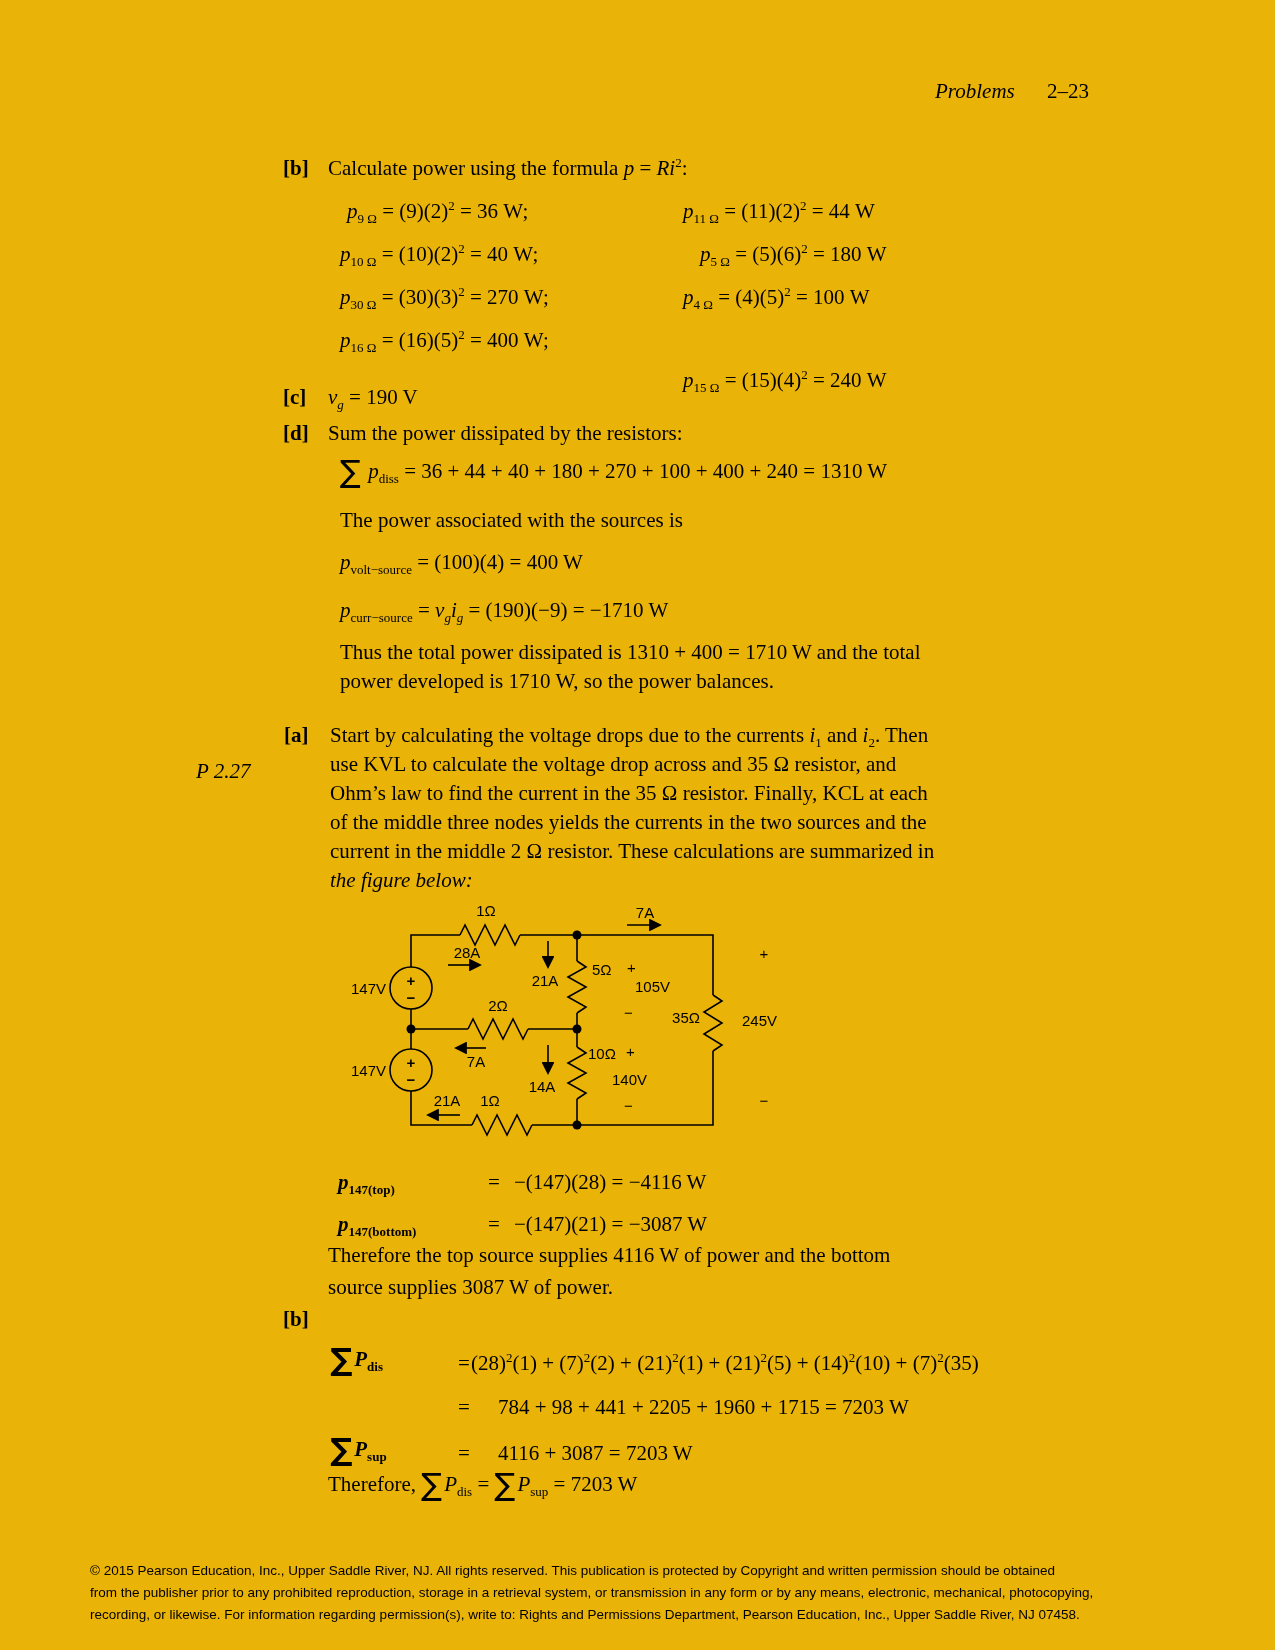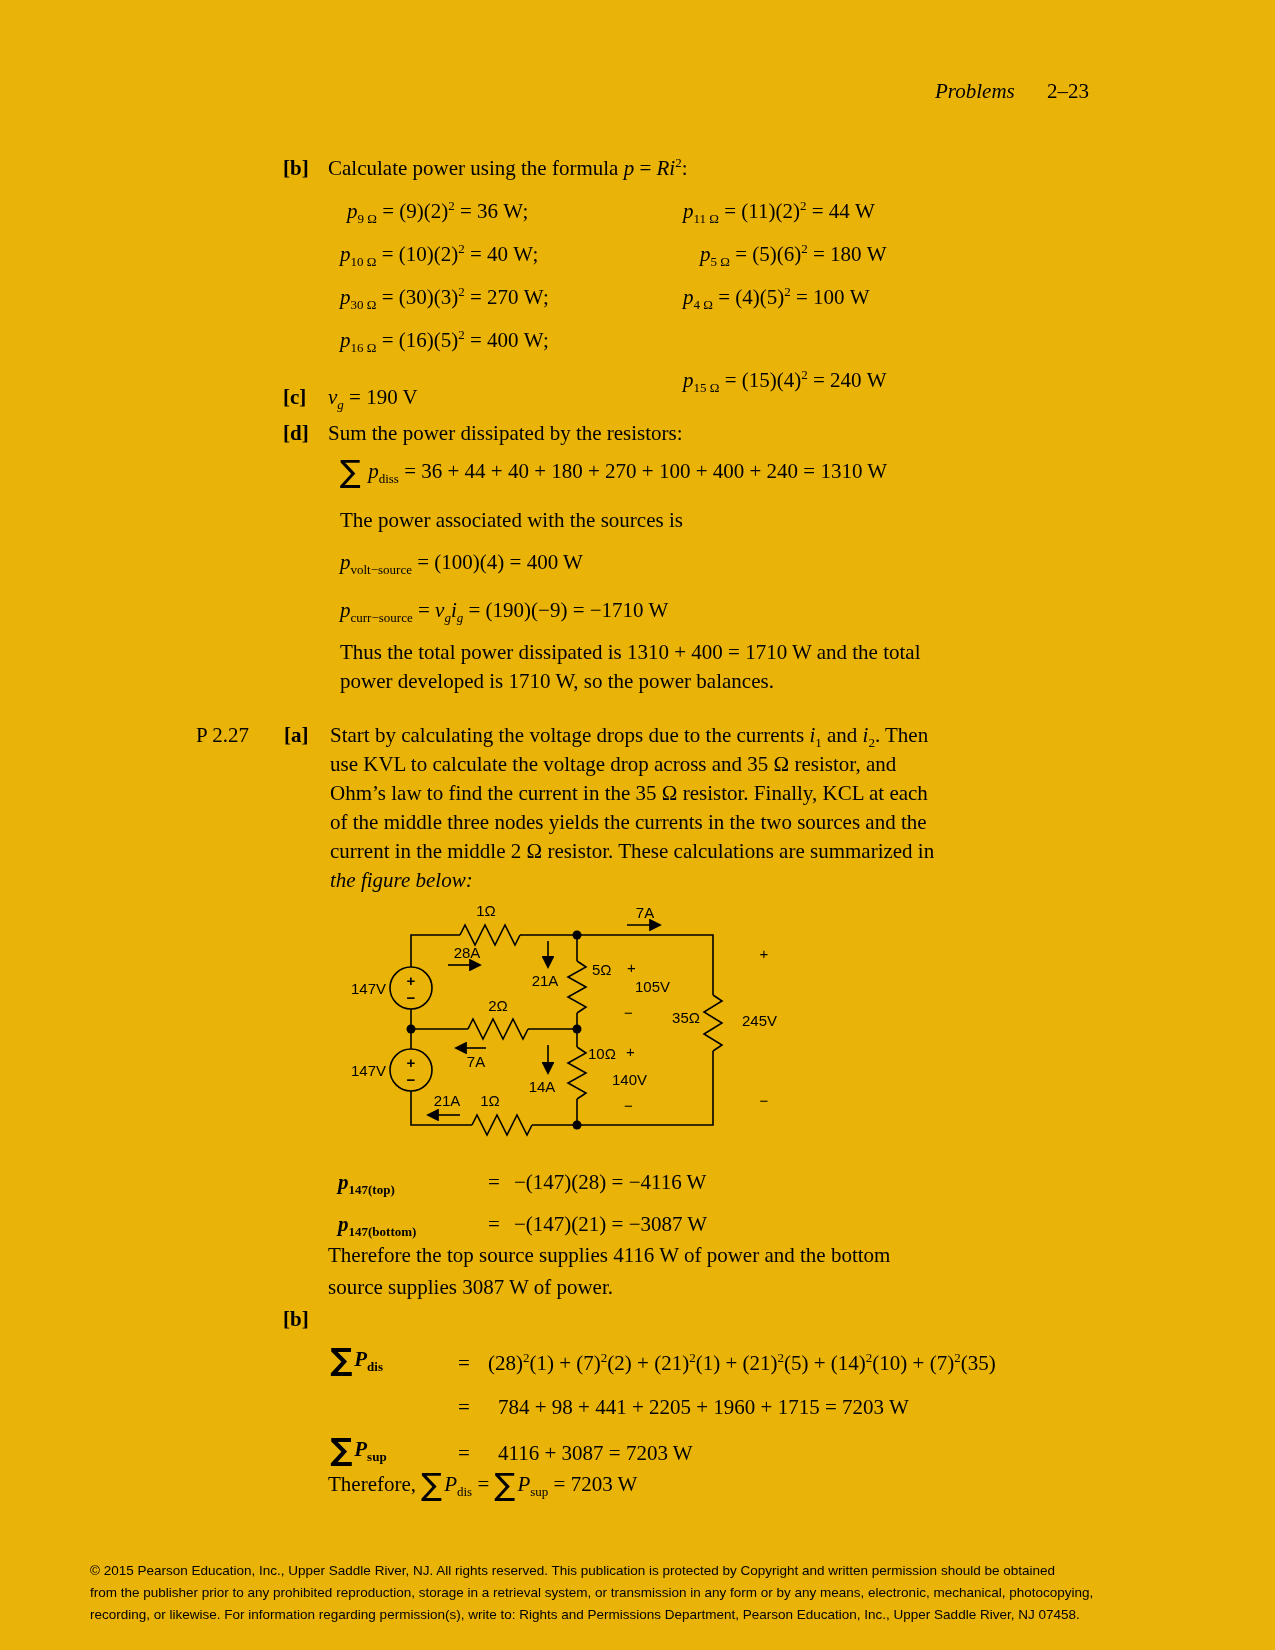--- a/index.html
+++ b/index.html
@@ -45,21 +45,21 @@
 
   <div class="abs t bold" style="left:283px;top:420px;">[d]</div>
   <div class="abs t" style="left:328px;top:420px;">Sum the power dissipated by the resistors:</div>
   <div class="abs t" style="left:340px;top:458px;"><span class="sum">∑</span> <i>p</i><sub>diss</sub> = 36 + 44 + 40 + 180 + 270 + 100 + 400 + 240 = 1310 W</div>
   <div class="abs t" style="left:340px;top:507px;">The power associated with the sources is</div>
   <div class="abs t" style="left:340px;top:549px;"><i>p</i><sub>volt−source</sub> = (100)(4) = 400 W</div>
   <div class="abs t" style="left:340px;top:597px;"><i>p</i><sub>curr−source</sub> = <i>v</i><sub><i>g</i></sub><i>i</i><sub><i>g</i></sub> = (190)(−9) = −1710 W</div>
   <div class="abs t" style="left:340px;top:639px;">Thus the total power dissipated is 1310 + 400 = 1710 W and the total</div>
   <div class="abs t" style="left:340px;top:668px;">power developed is 1710 W, so the power balances.</div>
 
-  <div class="abs t" style="left:196px;top:722px;">P 2.27</div>
+  <div class="abs t" style="left:196px;top:758px;font-style:italic;">P 2.27</div>
   <div class="abs t bold" style="left:284px;top:722px;">[a]</div>
   <div class="abs t" style="left:330px;top:722px;">Start by calculating the voltage drops due to the currents <i>i</i><sub>1</sub> and <i>i</i><sub>2</sub>. Then</div>
   <div class="abs t" style="left:330px;top:751px;">use KVL to calculate the voltage drop across and 35 Ω resistor, and</div>
   <div class="abs t" style="left:330px;top:780px;">Ohm’s law to find the current in the 35 Ω resistor. Finally, KCL at each</div>
   <div class="abs t" style="left:330px;top:809px;">of the middle three nodes yields the currents in the two sources and the</div>
   <div class="abs t" style="left:330px;top:838px;">current in the middle 2 Ω resistor. These calculations are summarized in</div>
   <div class="abs t" style="left:330px;top:867px;font-style:italic;">the figure below:</div>
 
   <svg class="fig-svg" width="460" height="290" viewBox="0 0 460 290">
     <defs>
@@ -143,21 +143,21 @@
   <div class="abs t" style="left:488px;top:1211px;">=</div>
   <div class="abs t" style="left:514px;top:1211px;">−(147)(21) = −3087 W</div>
 
   <div class="abs t" style="left:328px;top:1242px;">Therefore the top source supplies 4116 W of power and the bottom</div>
   <div class="abs t" style="left:328px;top:1274px;">source supplies 3087 W of power.</div>
 
   <div class="abs t bold" style="left:283px;top:1306px;">[b]</div>
 
   <div class="abs t rt" style="left:330px;top:1346px;width:112px;"><span class="sum">∑</span><i>P</i><sub>dis</sub></div>
   <div class="abs t" style="left:458px;top:1350px;">=</div>
-  <div class="abs t" style="left:488px;top:1350px;">(28)<sup>2</sup>(1) + (7)<sup>2</sup>(2) + (21)<sup>2</sup>(1) + (21)<sup>2</sup>(5) + (14)<sup>2</sup>(10) + (7)<sup>2</sup>(35)</div>
+  <div class="abs t" style="left:471px;top:1350px;">(28)<sup>2</sup>(1) + (7)<sup>2</sup>(2) + (21)<sup>2</sup>(1) + (21)<sup>2</sup>(5) + (14)<sup>2</sup>(10) + (7)<sup>2</sup>(35)</div>
 
   <div class="abs t" style="left:458px;top:1394px;">=</div>
   <div class="abs t" style="left:498px;top:1394px;">784 + 98 + 441 + 2205 + 1960 + 1715 = 7203 W</div>
 
   <div class="abs t rt" style="left:330px;top:1436px;width:112px;"><span class="sum">∑</span><i>P</i><sub>sup</sub></div>
   <div class="abs t" style="left:458px;top:1440px;">=</div>
   <div class="abs t" style="left:498px;top:1440px;">4116 + 3087 = 7203 W</div>
 
   <div class="abs t" style="left:328px;top:1471px;">Therefore, <span class="sum">∑</span><i>P</i><sub>dis</sub> = <span class="sum">∑</span><i>P</i><sub>sup</sub> = 7203 W</div>
 

